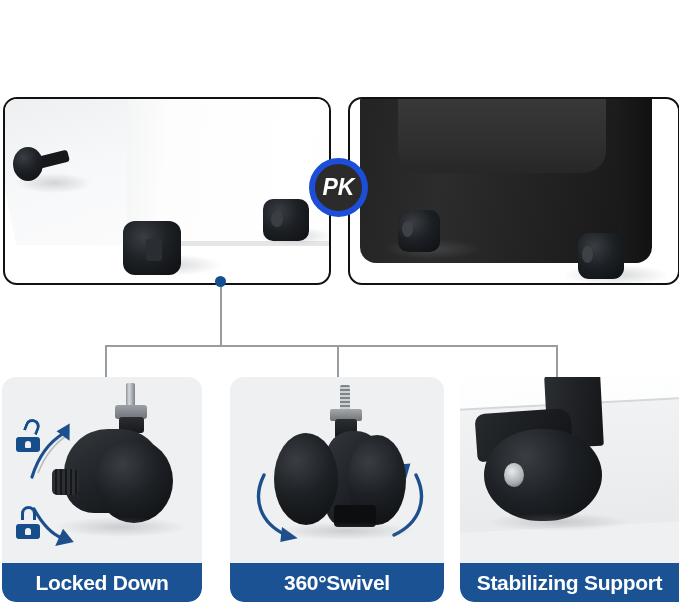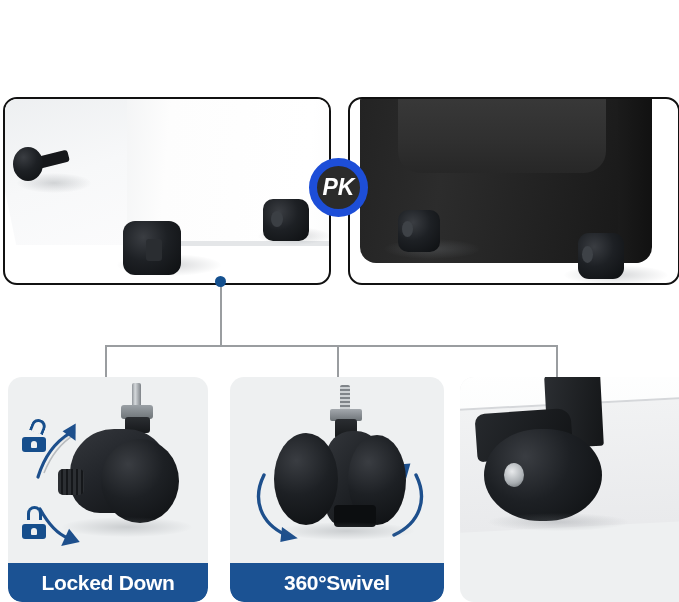--- a/index.html
+++ b/index.html
@@ -76,21 +76,21 @@
   .caster-hub{position:absolute;background:#15171a;border-radius:50%;}
   .caster-wheel{position:absolute;border-radius:50%;
     background:radial-gradient(circle at 35% 30%,#3a3d42 0%,#1d2024 45%,#0d0f11 100%);}
   .caster-stem{position:absolute;background:#16181b;border-radius:3px;}
 
   
   .pk-badge{
     position:absolute;left:309px;top:158px;width:59px;height:59px;
     border-radius:50%;
     background:#2b2b2b;
-    border:8px solid #1d4ed8;
+    border:6px solid #1d4ed8;
     box-sizing:border-box;
     display:flex;align-items:center;justify-content:center;
     color:#ffffff;
     font-size:23px;font-weight:bold;font-style:italic;
     letter-spacing:0px;
     z-index:6;
   }
 
   
   .conn-dot{
@@ -110,21 +110,21 @@
   #drop-mid{left:337px;}
   #drop-right{left:556px;}
 
   
   .feat{
     position:absolute;top:377px;height:225px;
     border-radius:14px;
     background:#eef0f1;
     overflow:hidden;
   }
-  #feat-1{left:2px;width:200px;margin-left:6px;}
+  #feat-1{left:2px;width:200px;}
   #feat-2{left:230px;width:214px;}
   #feat-3{left:460px;width:219px;border-radius:14px 0 0 14px;}
 
   .feat-art{position:absolute;left:0;top:0;right:0;bottom:39px;overflow:hidden;}
 
   .feat-bar{
     position:absolute;left:0;bottom:0;width:100%;height:39px;
     background:#1b5293;
     border-radius:0 0 14px 14px;
     display:flex;align-items:center;justify-content:center;
@@ -271,15 +271,18 @@
       <div style="position:absolute;left:-6px;top:-6px;width:240px;height:56px;background:linear-gradient(180deg,#ffffff,#fbfcfc);transform:rotate(-3deg);transform-origin:left top;"></div>
       <div style="position:absolute;left:-6px;top:34px;width:240px;height:122px;background:linear-gradient(180deg,#f1f2f3,#e9eaec);transform:rotate(-3deg);transform-origin:left top;"></div>
       <div style="position:absolute;left:-6px;top:32px;width:240px;height:2px;background:#d5d7da;transform:rotate(-3deg);transform-origin:left top;"></div>
 
       <div style="position:absolute;left:86px;top:-2px;width:56px;height:72px;background:linear-gradient(100deg,#2b2e32,#141618);border-radius:3px;transform:rotate(-3deg);"></div>
       <div style="position:absolute;left:16px;top:34px;width:96px;height:48px;background:linear-gradient(120deg,#26292d,#121416);border-radius:10px 14px 6px 6px;transform:rotate(-4deg);"></div>
       <div class="caster-wheel" style="left:24px;top:52px;width:118px;height:92px;border-radius:56px/46px;"></div>
       <div style="position:absolute;left:44px;top:86px;width:20px;height:24px;border-radius:50%;background:radial-gradient(circle at 40% 35%,#e8eaec,#a9aeb2 60%,#5f6468);"></div>
       <div class="shadow-soft" style="left:28px;top:136px;width:140px;height:18px;"></div>
     </div>
+    <div class="feat-bar">
+      <span>Stabilizing Support</span>
+    </div>
   </div>
 
 </div>
 
 </body></html>

